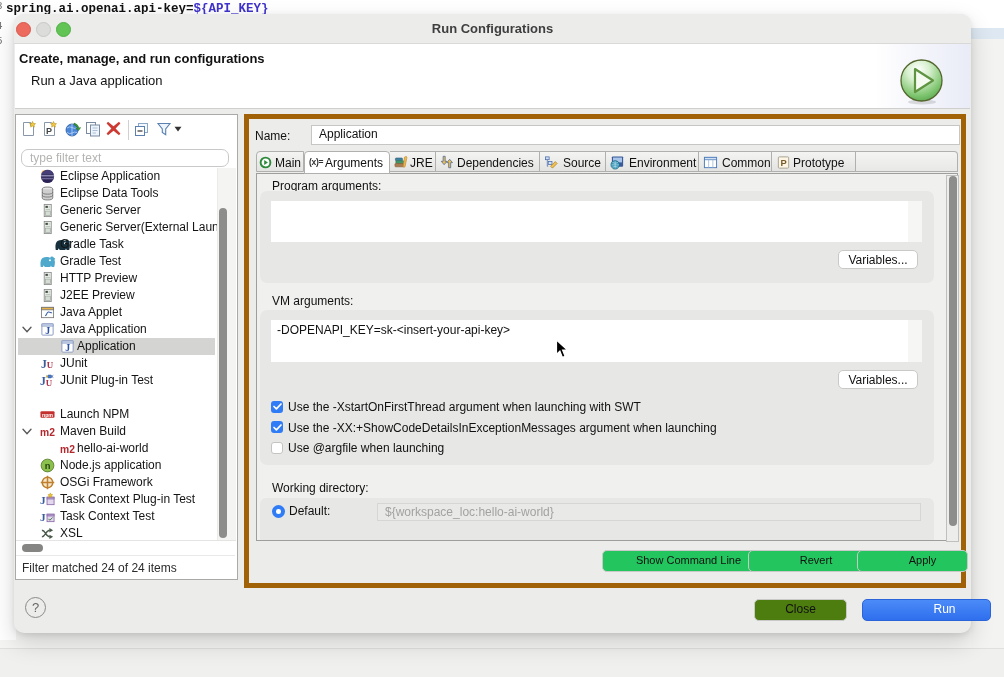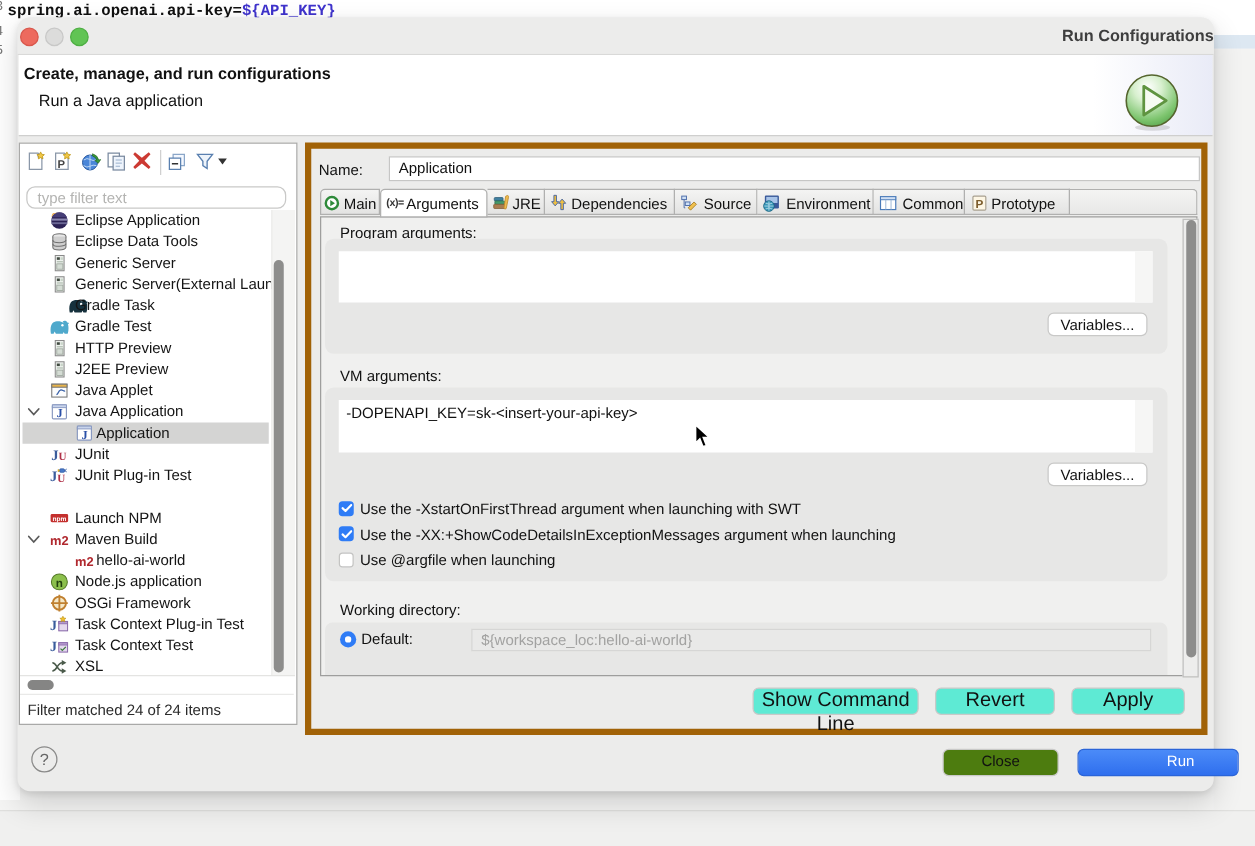--- a/index.html
+++ b/index.html
@@ -15,21 +15,21 @@
 #codeline{position:absolute;left:6px;top:2px;font-family:"Liberation Mono",monospace;font-size:12.5px;font-weight:bold;color:#111;white-space:pre;}
 #codeline .blu{color:#3f33cc;}
 .lnum{position:absolute;left:-4px;font-family:"Liberation Mono",monospace;font-size:11px;color:#777;}
 
 #dialog{position:absolute;left:14px;top:14px;width:957px;height:619px;background:#ececeb;border-radius:10px;box-shadow:0 10px 24px rgba(0,0,0,0.16),0 2px 6px rgba(0,0,0,0.10);}
 #titlebar{position:absolute;left:0;top:0;width:100%;height:29px;background:#ececeb;border-bottom:1px solid #d9d9d8;border-radius:10px 10px 0 0;}
 .tl{position:absolute;top:22px;width:13px;height:13px;border-radius:50%;}
 #tl-red{left:2px;background:#ed6a5e;border:0.5px solid #d9574c;}
 #tl-gray{left:22px;background:#dcdcdb;border:0.5px solid #c8c8c7;}
 #tl-green{left:42px;background:#61c454;border:0.5px solid #4eaf43;}
-#dlgtitle{position:absolute;left:0;top:7px;width:957px;text-align:right;font-size:13px;font-weight:bold;color:#3e3e3e;}
+#dlgtitle{position:absolute;left:0;top:7px;width:957px;text-align:center;font-size:13px;font-weight:bold;color:#3e3e3e;}
 #header{position:absolute;left:1px;top:30px;width:955px;height:64px;background:linear-gradient(to right,#ffffff 90%,#e9ebf7 100%);border-bottom:1px solid #cfcfce;}
 #hdr1{position:absolute;left:4px;top:7px;font-size:13px;font-weight:bold;color:#111;}
 #hdr2{position:absolute;left:16px;top:29px;font-size:13px;color:#111;}
 
 #lpanel{position:absolute;left:1px;top:100px;width:221px;height:464px;background:#ffffff;border:1px solid #a9a9a8;}
 #toolbar{position:absolute;left:0;top:0;width:100%;height:30px;}
 #tsep{position:absolute;left:112px;top:5px;width:1px;height:20px;background:#d0d0d0;}
 #filter{position:absolute;left:5px;top:34px;width:198px;height:15px;border:1px solid #c9c9c8;border-radius:7px;background:#fff;font-size:12px;color:#b4b4b2;padding:1px 0 0 8px;}
 #tree{position:absolute;left:0px;top:53px;width:220px;height:372px;overflow:hidden;background:#fff;border-bottom:1px solid #e4e4e2;}
 .trow{position:absolute;left:0;height:17px;width:217px;overflow:hidden;font-size:12px;color:#141414;white-space:nowrap;}
@@ -60,21 +60,21 @@
 .vbtn{position:absolute;width:78px;height:17px;background:#ffffff;border:1px solid #c9c9c8;border-radius:5px;font-size:12px;color:#111;text-align:center;line-height:19px;}
 .cbrow{position:absolute;left:11px;font-size:12px;color:#111;white-space:nowrap;width:640px;}
 .cb{position:absolute;left:0;top:0px;width:12px;height:12px;border-radius:3px;}
 .cb.on{background:#2f7cf6;}
 .cb.off{background:#ffffff;border:1px solid #c4c4c3;box-sizing:border-box;}
 .cb .ck{position:absolute;left:1.5px;top:2.5px;width:9px;height:7px;}
 .cblbl{position:absolute;left:17px;top:-0.5px;white-space:nowrap;}
 #vscroll2{position:absolute;z-index:5;left:697px;top:56px;width:13px;height:367px;background:#ededec;border:1px solid #bfbfbe;box-sizing:border-box;}
 #vthumb2{position:absolute;z-index:6;left:699.5px;top:56.5px;width:8px;height:350px;background:#8d8d8c;border-radius:4px;}
 
-.cmdbtn{position:absolute;top:431px;height:20px;background:#5eead4;border:1px solid #c9c9c8;border-radius:5px;font-size:16px;color:#111;text-align:center;line-height:19px;}
+.cmdbtn{position:absolute;top:431px;height:20px;background:#22c55e;border:1px solid #c9c9c8;border-radius:5px;font-size:11px;color:#111;text-align:center;line-height:19px;padding-left:20px;}
 
 #help{position:absolute;left:11px;top:583px;width:19px;height:19px;border:1.5px solid #8a8a89;border-radius:50%;color:#666;font-size:13px;text-align:center;line-height:19px;}
 .footbtn{position:absolute;top:585px;width:91px;height:20px;border-radius:5px;font-size:12px;text-align:center;line-height:19px;}
 #closebtn{left:740px;background:#4d7c0f;border:1px solid #c9c9c8;color:#111;}
 #runbtn{left:848px;background:linear-gradient(#4b8bf8,#2f6fee);border:1px solid #2a64d8;color:#fff;padding-left:36px;}
 </style>
 </head>
 <body>
 <div id="page">
   <div id="editorbg"></div>

